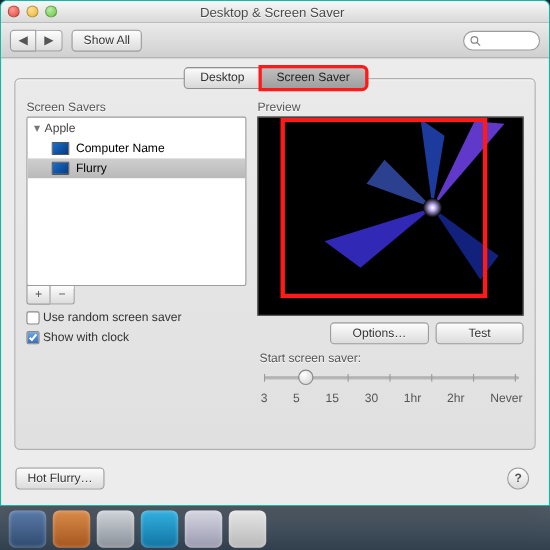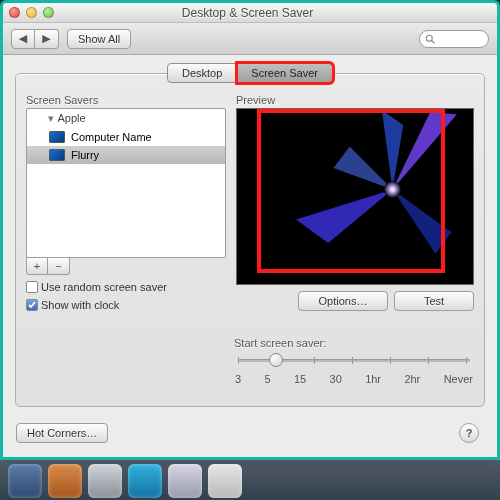--- a/index.html
+++ b/index.html
@@ -1,19 +1,19 @@
 <!DOCTYPE html>
 <html><head>
 <meta charset="utf-8">
 <style>
   * { box-sizing: border-box; margin: 0; padding: 0; font-family: "Lucida Grande", "Helvetica Neue", Arial, sans-serif; font-size: 11px; }
   body { width: 500px; height: 500px; background: #1a2a3a; overflow: hidden; position: relative; }
 
   
-  .window { position: absolute; left: 0; top: 0; width: 500px; height: 460px; background: #ececec; border: 3px solid #14b8a6; border-radius: 6px 6px 0 0; box-shadow: 0 6px 20px rgba(0,0,0,0.4); }
+  .window { position: absolute; left: 0; top: 0; width: 500px; height: 460px; background: #ececec; border: 1px solid #14b8a6; border-radius: 6px 6px 0 0; box-shadow: 0 6px 20px rgba(0,0,0,0.4); }
   .titlebar { height: 20px; background: linear-gradient(#f7f7f7,#d9d9d9); border-bottom: 1px solid #bcbcbc; border-radius: 6px 6px 0 0; display:flex; align-items:center; padding: 0 6px; }
   .traffic { display:flex; gap:6px; }
   .tl { width:11px; height:11px; border-radius:50%; border:1px solid rgba(0,0,0,0.25); }
   .tl.red{background:radial-gradient(circle at 35% 30%,#ff9e90,#e0443e);}
   .tl.yel{background:radial-gradient(circle at 35% 30%,#ffe08a,#e6b53a);}
   .tl.grn{background:radial-gradient(circle at 35% 30%,#b8f0a0,#6cc04a);}
   .title { flex:1; text-align:center; color:#4a4a4a; font-size:12px; text-shadow:0 1px 0 #fff; }
 
   .toolbar { height:32px; background: linear-gradient(#eaeaea,#d0d0d0); border-bottom:1px solid #a9a9a9; display:flex; align-items:center; padding:0 8px; gap:8px; }
   .navseg { display:flex; }
@@ -31,40 +31,40 @@
   .tab { height:20px; padding:0 14px; border:1px solid #8f8f8f; background:linear-gradient(#fbfbfb,#d8d8d8); display:flex; align-items:center; color:#333;}
   .tab:first-child{border-radius:4px 0 0 4px;}
   .tab:last-child{border-radius:0 4px 4px 0; border-left:none;}
   .tab.active{background:linear-gradient(#bfbfbf,#9f9f9f); color:#222;}
   .hl-red { outline:3px solid #ff1a1a; outline-offset:-1px; }
 
   .cols { position:absolute; top:20px; left:10px; right:10px; bottom:95px; display:flex; gap:10px; }
   .leftcol { width:200px; display:flex; flex-direction:column; }
   .lbl { color:#555; text-shadow:0 1px 0 #fff; margin-bottom:2px; }
   .listbox { flex:1; background:#fff; border:1px solid #9c9c9c; border-radius:2px; overflow:hidden; }
-  .tree-hdr { padding:3px 6px; color:#444;margin-left:15px; }
+  .tree-hdr { padding:3px 6px; color:#444; }
   .tree-item { display:flex; align-items:flex-start; gap:6px; padding:3px 20px 3px 22px; }
   .tree-item.sel { background:linear-gradient(#cfcfcf,#b9b9b9); }
   .thumb { width:16px; height:12px; background:linear-gradient(135deg,#1570d4,#0a3a7a); border:1px solid #555; border-radius:1px;}
   .pm { display:flex; margin-top:-1px;}
   .pmb { width:22px; height:18px; border:1px solid #9c9c9c; background:linear-gradient(#fdfdfd,#dcdcdc); display:flex;align-items:center;justify-content:center; color:#555; font-size:13px;}
   .pmb:first-child{border-radius:0 0 0 3px;}
   .pmb:last-child{border-radius:0 0 3px 0; border-left:none;}
   .chk { display:flex; align-items:center; gap:3px; margin-top:6px; color:#333;}
   .chkbox { width:12px; height:12px; border:1px solid #888; border-radius:2px; background:#fff; display:flex;align-items:center;justify-content:center;}
   .chkbox.on{background:linear-gradient(#6fa8e6,#3a6db5);}
   .chkbox.on svg{stroke:#fff;}
 
   .rightcol { flex:1; display:flex; flex-direction:column; }
   .preview { flex:1; background:#000; border:1px solid #666; position:relative; overflow:hidden;}
   .hl-red-box { position:absolute; outline:4px solid #ff1a1a; }
   .flurry { position:absolute; inset:0; }
   .btnrow { display:flex; gap:6px; justify-content:flex-end; margin-top:6px; }
 
-  .sliderblock { position:absolute; right:10px; bottom:21px; width:240px; }
+  .sliderblock { position:absolute; right:10px; bottom:40px; width:240px; }
   .slidertrack { position:relative; height:22px; }
   .track { position:absolute; left:4px; right:4px; top:8px; height:3px; background:#b8b8b8; border-radius:2px; border-top:1px solid #9a9a9a;}
   .tick { position:absolute; top:6px; width:1px; height:7px; background:#9a9a9a;}
   .knob { position:absolute; top:2px; width:14px; height:14px; border-radius:50%; background:radial-gradient(circle at 35% 30%,#fff,#cfcfcf); border:1px solid #888;}
   .slabels { display:flex; justify-content:space-between; color:#555; font-size:10px; padding:0 1px;}
 
   .hotcorners { position:absolute; left:13px; bottom:14px; }
   .help { position:absolute; right:18px; bottom:14px; width:20px; height:20px; border:1px solid #9c9c9c; border-radius:50%; background:linear-gradient(#fdfdfd,#dcdcdc); display:flex;align-items:center;justify-content:center; color:#555; font-weight:bold;}
 
   .dock { position:absolute; left:0; right:0; bottom:0; height:40px; background:linear-gradient(rgba(255,255,255,0.25),rgba(255,255,255,0.1)); display:flex; align-items:flex-end; gap:6px; padding:0 8px 2px;}
@@ -209,21 +209,21 @@
         <span>15</span>
         <span>30</span>
         <span>1hr</span>
         <span>2hr</span>
         <span>Never</span>
       </div>
     </div>
   </div>
 
   <div class="btn hotcorners">
-      <span>Hot Corners…</span>
+      <span>Hot Flurry…</span>
     </div>
   <div class="help">
       <span>?</span>
     </div>
 </div>
 
 <div class="dock">
   <div class="dockicon"></div>
   <div class="dockicon"></div>
   <div class="dockicon"></div>

